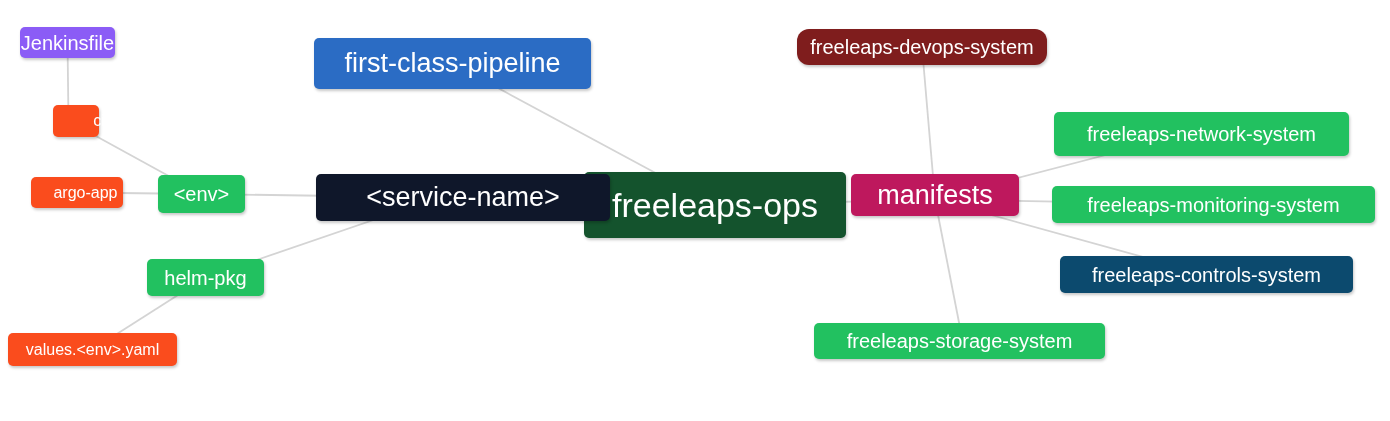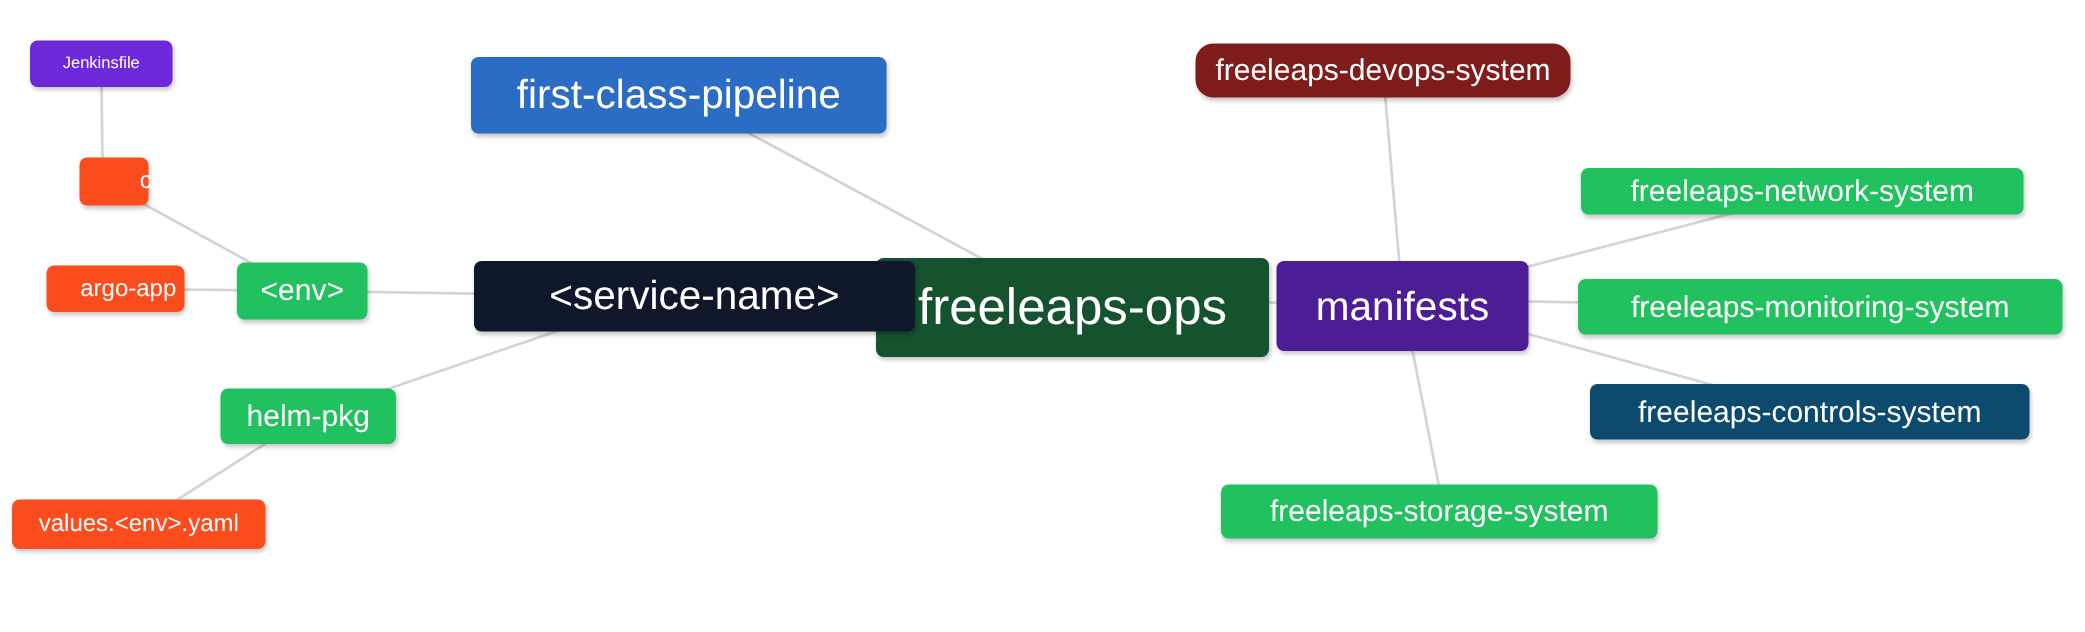--- a/index.html
+++ b/index.html
@@ -53,25 +53,25 @@
       <line x1="935" y1="199.5" x2="922" y2="47" stroke="#D4D4D4" stroke-width="1.8"></line>
       <line x1="935" y1="199.5" x2="1201.5" y2="130" stroke="#D4D4D4" stroke-width="1.8"></line>
       <line x1="935" y1="199.5" x2="1213.5" y2="204.5" stroke="#D4D4D4" stroke-width="1.8"></line>
       <line x1="935" y1="199.5" x2="1206.5" y2="274.5" stroke="#D4D4D4" stroke-width="1.8"></line>
       <line x1="935" y1="199.5" x2="959.5" y2="325" stroke="#D4D4D4" stroke-width="1.8"></line>
     </svg>
 
   <div class="node" style="left: 584px; top: 172px; width: 262px; height: 66px; font-size: 34px; background: #14532d; color: rgb(255, 255, 255);">freeleaps-ops</div>
   <div class="node" style="left: 314px; top: 38px; width: 277px; height: 51px; font-size: 27px; background: rgb(43, 108, 196); color: rgb(255, 255, 255);">first-class-pipeline</div>
   <div class="node" style="left: 316px; top: 174px; width: 294px; height: 47px; font-size: 27px; background: #0f172a; color: rgb(255, 255, 255);">&lt;service-name&gt;</div>
-  <div class="node" style="left: 851px; top: 174px; width: 168px; height: 60px; font-size: 27px; background: #4c1d95; color: rgb(255, 255, 255);">manifests</div>
+  <div class="node" style="left: 851px; top: 174px; width: 168px; height: 42px; font-size: 27px; background: #be185d; color: rgb(255, 255, 255);">manifests</div>
   <div class="node" style="left: 158px; top: 175px; width: 87px; height: 38px; font-size: 20px; background: rgb(34, 193, 96); color: rgb(255, 255, 255);">&lt;env&gt;</div>
   <div class="node" style="left: 147px; top: 259px; width: 117px; height: 37px; font-size: 20px; background: rgb(34, 193, 96); color: rgb(255, 255, 255);">helm-pkg</div>
   <div class="node" style="left: 53px; top: 105px; width: 31px; height: 32px; font-size: 16px; background: rgb(250, 76, 29); color: rgb(255, 255, 255); padding-left: 46px;">ci</div>
   <div class="node" style="left: 31px; top: 177px; width: 92px; height: 31px; font-size: 16px; background: rgb(250, 76, 29); color: rgb(255, 255, 255); padding-left: 17px;">argo-app</div>
   <div class="node" style="left: 8px; top: 333px; width: 169px; height: 33px; font-size: 16px; background: rgb(250, 76, 29); color: rgb(255, 255, 255);">values.&lt;env&gt;.yaml</div>
-  <div class="node" style="left: 20px; top: 27px; width: 95px; height: 31px; font-size: 11px; background: #6d28d9; color: rgb(255, 255, 255);">Jenkinsfile</div>
+  <div class="node" style="left: 20px; top: 27px; width: 95px; height: 31px; font-size: 20px; background: #8b5cf6; color: rgb(255, 255, 255);">Jenkinsfile</div>
   <div class="node" style="left: 797px; top: 29px; width: 250px; height: 36px; font-size: 20px; background: #7f1d1d; color: rgb(255, 255, 255); border-radius: 12px;">freeleaps-devops-system</div>
-  <div class="node" style="left: 1054px; top: 112px; width: 295px; height: 31px; font-size: 20px; background: rgb(34, 193, 96); color: rgb(255, 255, 255);">freeleaps-network-system</div>
+  <div class="node" style="left: 1054px; top: 112px; width: 295px; height: 44px; font-size: 20px; background: rgb(34, 193, 96); color: rgb(255, 255, 255);">freeleaps-network-system</div>
   <div class="node" style="left: 1052px; top: 186px; width: 323px; height: 37px; font-size: 20px; background: rgb(34, 193, 96); color: rgb(255, 255, 255);">freeleaps-monitoring-system</div>
   <div class="node" style="left: 1060px; top: 256px; width: 293px; height: 37px; font-size: 20px; background: #0c4a6e; color: rgb(255, 255, 255);">freeleaps-controls-system</div>
   <div class="node" style="left: 814px; top: 307px; width: 291px; height: 36px; font-size: 20px; background: rgb(34, 193, 96); color: rgb(255, 255, 255); margin-top: 16px;">freeleaps-storage-system</div>
 </div>
 
 </body></html>

